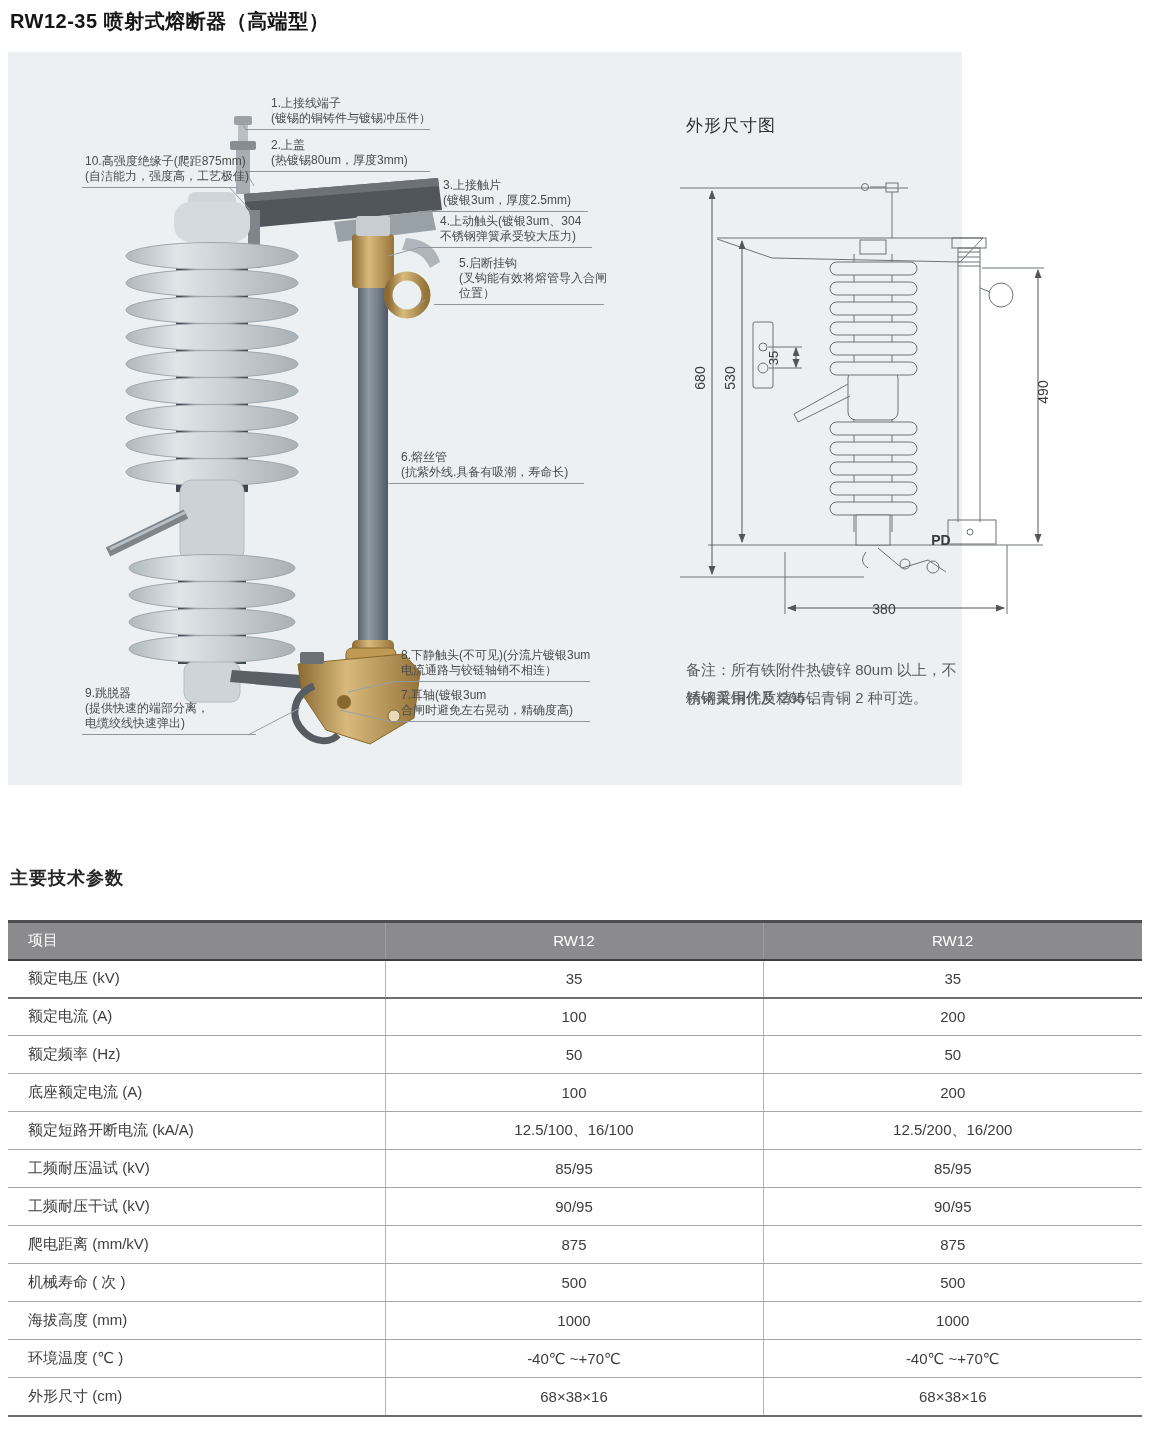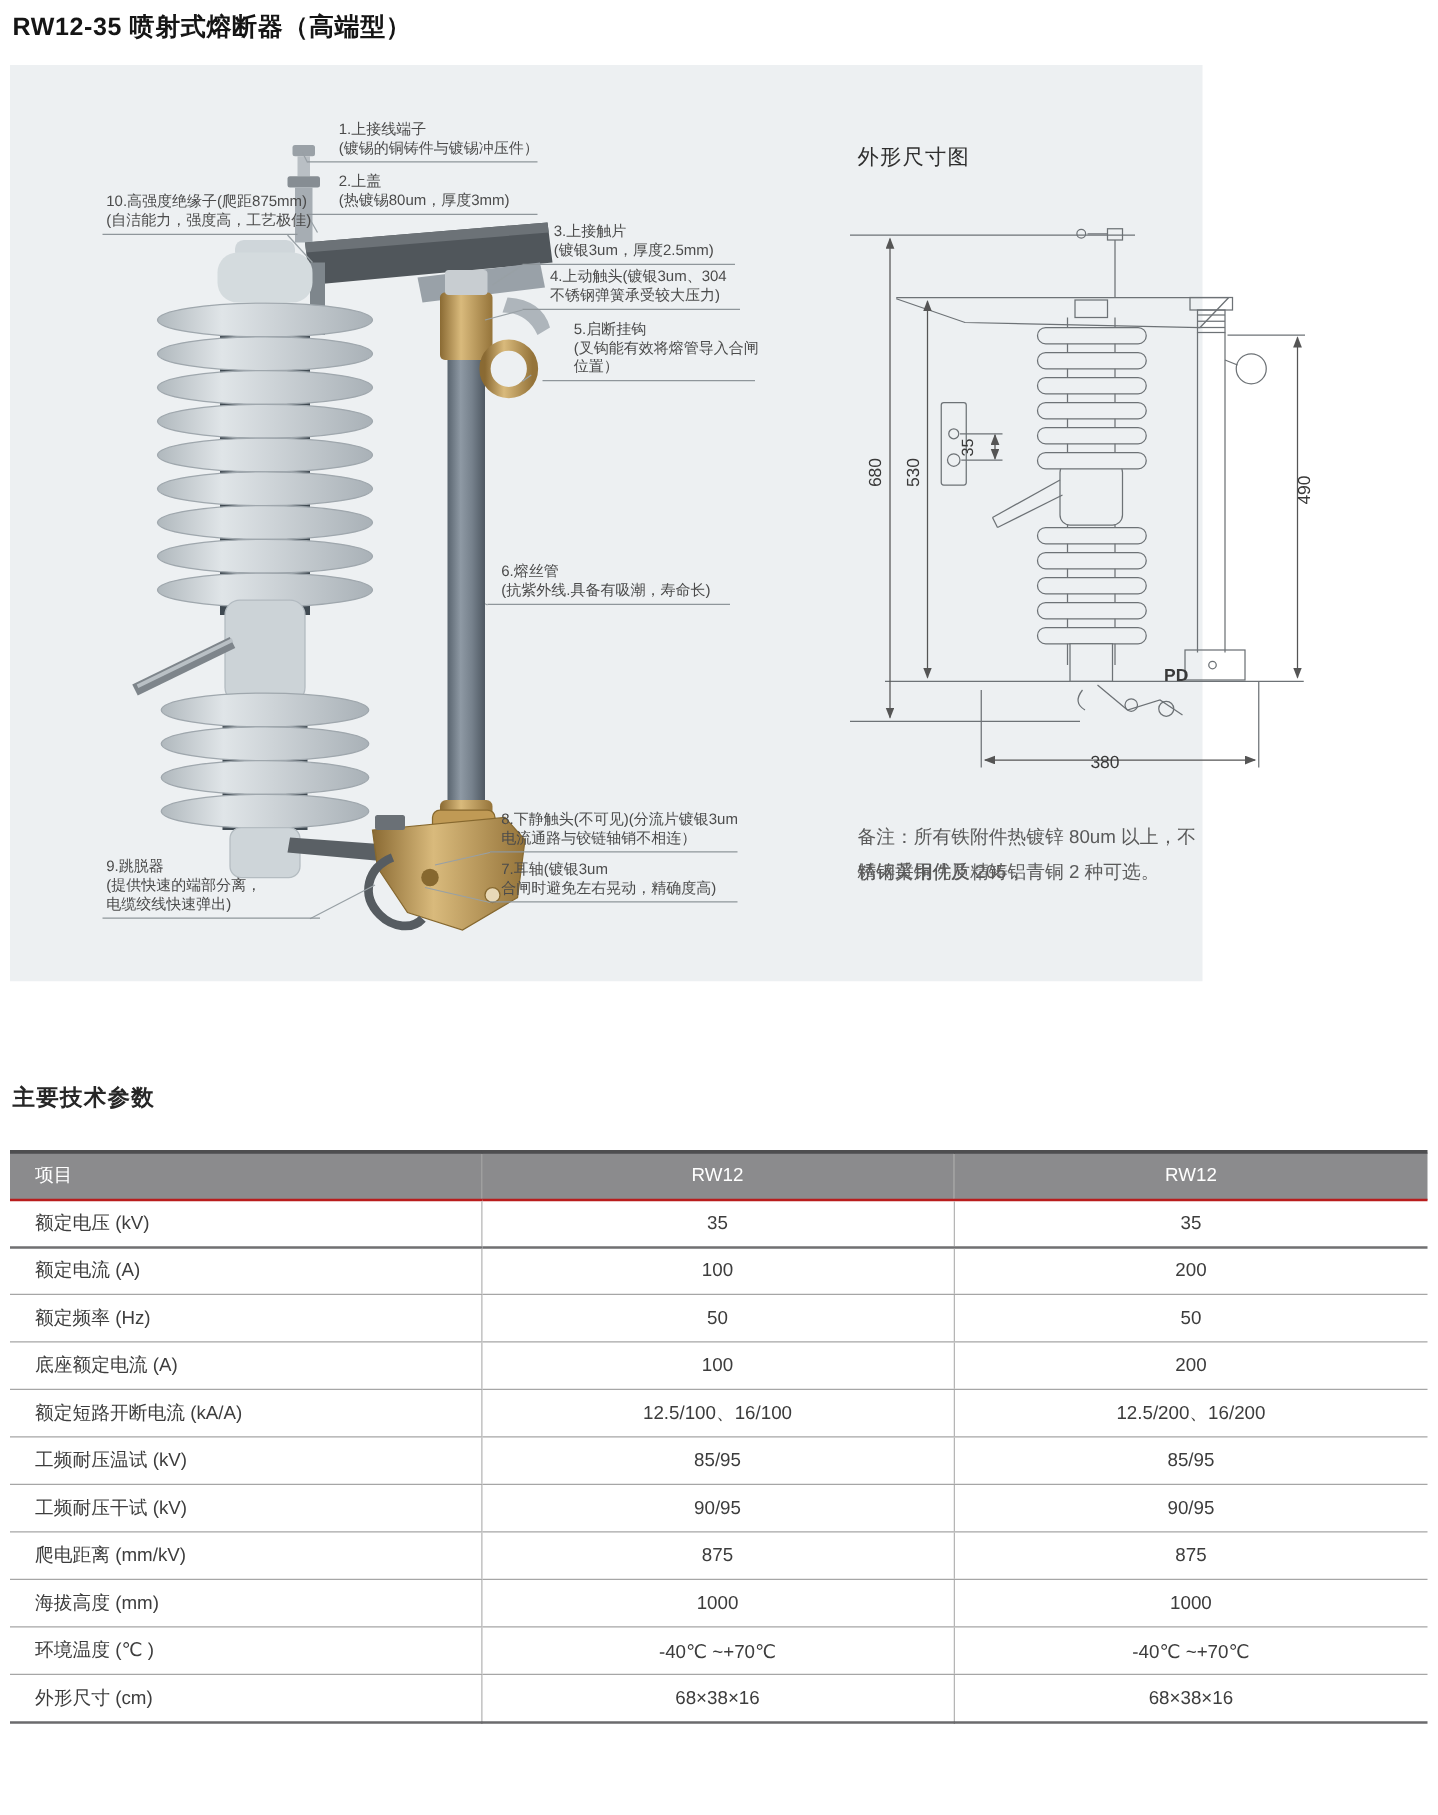--- a/index.html
+++ b/index.html
@@ -38,21 +38,21 @@
   .note1{top:604px;} .note2{top:632px;}
 
   .section-title{position:absolute;left:10px;top:866px;font-size:18px;font-weight:bold;color:#262626;letter-spacing:1px;}
 
   .spec-table{position:absolute;left:8px;top:920px;width:1134px;border-collapse:collapse;table-layout:fixed;
               font-size:15px;color:#3d3d3d;border-top:3px solid #4e4e50;border-bottom:2px solid #6b6b6d;}
   .spec-table th,.spec-table td{height:38px;padding:0;font-weight:normal;box-sizing:border-box;}
   .spec-table thead th{background:#8b8b8d;color:#fff;font-size:15px;}
   .spec-table thead th:first-child{text-align:left;padding-left:20px;}
   .spec-table thead th + th{border-left:1px solid #9e9e9e;}
-  .spec-table thead th{border-bottom:2px solid #b91c1c;}
+  .spec-table thead th{border-bottom:2px solid #404040;}
   .spec-table tbody td:first-child{text-align:left;padding-left:20px;}
   .spec-table tbody td{text-align:center;border-bottom:1px solid #a6a6a6;}
   .spec-table tbody td + td{border-left:1px solid #b5b5b5;}
   .spec-table tr.thick td{border-bottom:2px solid #707072;}
 </style>
 </head>
 <body>
 
 <div id="stage">
 
@@ -327,20 +327,25 @@
         <td>工频耐压干试 (kV)</td>
         <td>90/95</td>
         <td>90/95</td>
       </tr>
       <tr>
         <td>爬电距离 (mm/kV)</td>
         <td>875</td>
         <td>875</td>
       </tr>
       <tr>
+        <td>机械寿命 ( 次 )</td>
+        <td>500</td>
+        <td>500</td>
+      </tr>
+      <tr>
         <td>海拔高度 (mm)</td>
         <td>1000</td>
         <td>1000</td>
       </tr>
       <tr>
         <td>环境温度 (℃ )</td>
         <td>-40℃ ~+70℃</td>
         <td>-40℃ ~+70℃</td>
       </tr>
       <tr>

